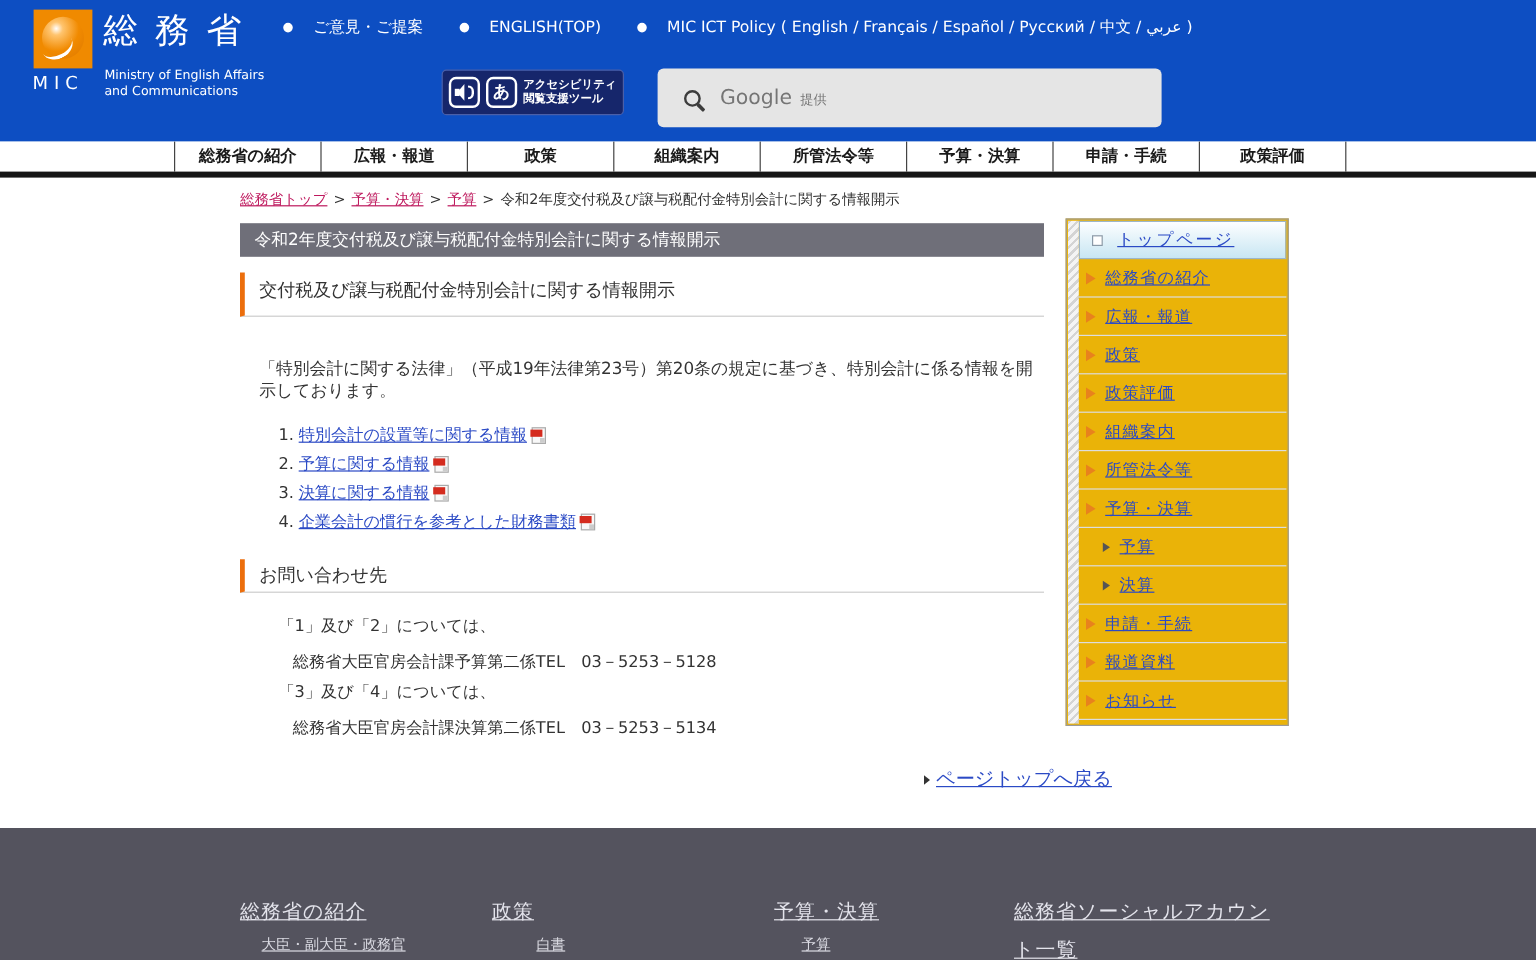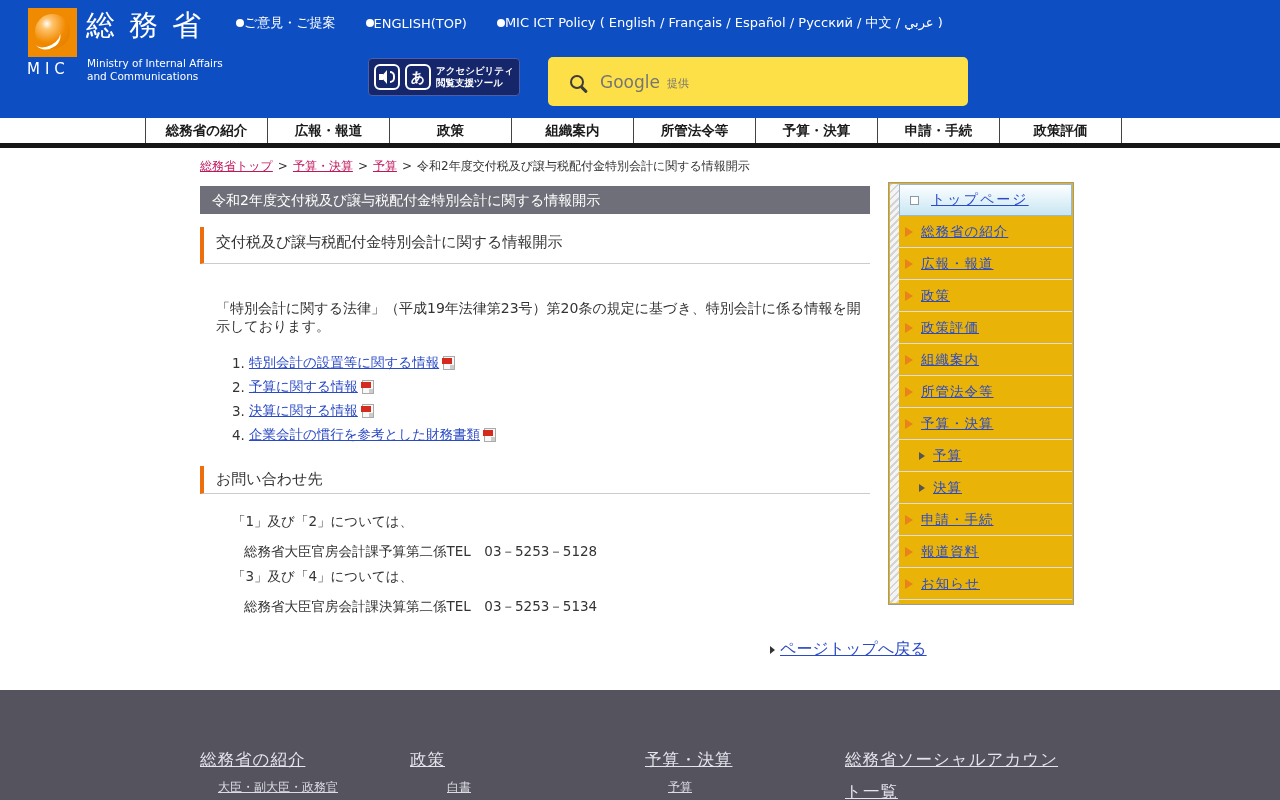--- a/index.html
+++ b/index.html
@@ -12,35 +12,35 @@
   .logo-square { position:absolute; left:28px; top:8px; width:49px; height:49px; background:#f08a00; }
   .logo-ball { position:absolute; left:7px; top:6px; width:35px; height:35px; border-radius:50%;
     background:radial-gradient(circle at 34% 28%, #ffffff 0%, #ffc46e 16%, #f18a00 55%, #dd7800 100%); }
   .logo-ball::after { content:""; position:absolute; left:-1px; top:13px; width:27px; height:19px;
     border-radius:50%; border-bottom:3px solid #fff; transform:rotate(-28deg); }
   .logo-mic { position:absolute; left:27px; top:60px; color:#fff; font-size:15px; letter-spacing:5px; }
   .logo-jp { position:absolute; left:86px; top:6px; color:#fff; font-size:29px; letter-spacing:14px; white-space:nowrap; }
   .logo-en { position:absolute; left:87px; top:57px; color:#fff; font-size:10.5px; line-height:13px; }
 
   .top-links { position:absolute; left:236px; top:14px; display:flex; gap:30px; align-items:center; }
-  .top-link { display:flex; align-items:center; gap:0; color:#fff; font-size:13px; white-space:nowrap; }
+  .top-link { display:flex; align-items:center; gap:17px; color:#fff; font-size:13px; white-space:nowrap; }
   .donut { width:7px; height:7px; border:4.5px solid #fff; border-radius:50%; background:#8fa8dd; flex:none; }
 
   .access-badge { position:absolute; left:368px; top:58px; width:152px; height:38px; background:#16266b;
     border:1px solid #4a5fa8; border-radius:4px; display:flex; align-items:center; padding:0 5px; gap:5px; }
   .badge-icon { position:relative; width:26px; height:26px; border:2px solid #fff; border-radius:6px; flex:none; }
   .spk-body { position:absolute; left:3px; top:8px; width:4px; height:6px; background:#fff; }
   .spk-cone { position:absolute; left:5px; top:4px; width:0; height:0; border-right:6px solid #fff;
     border-top:7px solid transparent; border-bottom:7px solid transparent; }
   .spk-wave { position:absolute; left:14px; top:5px; width:5px; height:12px; border:2px solid #fff;
     border-left:none; border-radius:0 8px 8px 0; }
   .badge-a { color:#fff; font-weight:bold; font-size:14px; line-height:22px; text-align:center; display:block; }
   .badge-text { color:#fff; font-size:9.5px; font-weight:bold; line-height:12px; white-space:nowrap; }
 
-  .search-box { position:absolute; left:548px; top:57px; width:420px; height:49px; background:#fde047;
+  .search-box { position:absolute; left:548px; top:57px; width:420px; height:49px; background:#e5e5e5;
     border-radius:5px; display:flex; align-items:center; padding-left:22px;text-align:center; }
   .mag { position:relative; width:14px; height:14px; border:2.5px solid #3c3c3c; border-radius:50%; flex:none; }
   .mag::after { content:""; position:absolute; right:-6px; bottom:-4px; width:8px; height:3px;
     background:#3c3c3c; transform:rotate(45deg); border-radius:1px; }
   .search-provider { color:#757575; font-size:17px; margin-left:16px; }
   .search-provided-by { color:#757575; font-size:11px; margin-left:7px; margin-top:4px; }
 
   
   .nav { position:absolute; top:118px; left:0; width:1280px; height:25px; background:#fff; }
   .nav-inner { position:absolute; left:145px; top:0; height:25px; display:flex; border-left:1px solid #444; }
@@ -111,21 +111,21 @@
 
 <div class="page">
 
   <div class="header">
     <div class="logo-square">
       <div class="logo-ball"></div>
     </div>
     <div class="logo-mic">MIC</div>
     <div class="logo-jp">総務省</div>
     <div class="logo-en">
-      <div>Ministry of Internal Affairs</div>
+      <div>Ministry of English Affairs</div>
       <div>and Communications</div>
     </div>
 
     <div class="top-links">
       <div class="top-link">
         <span class="donut"></span>
         <span>ご意見・ご提案</span>
       </div>
       <div class="top-link">
         <span class="donut"></span>

